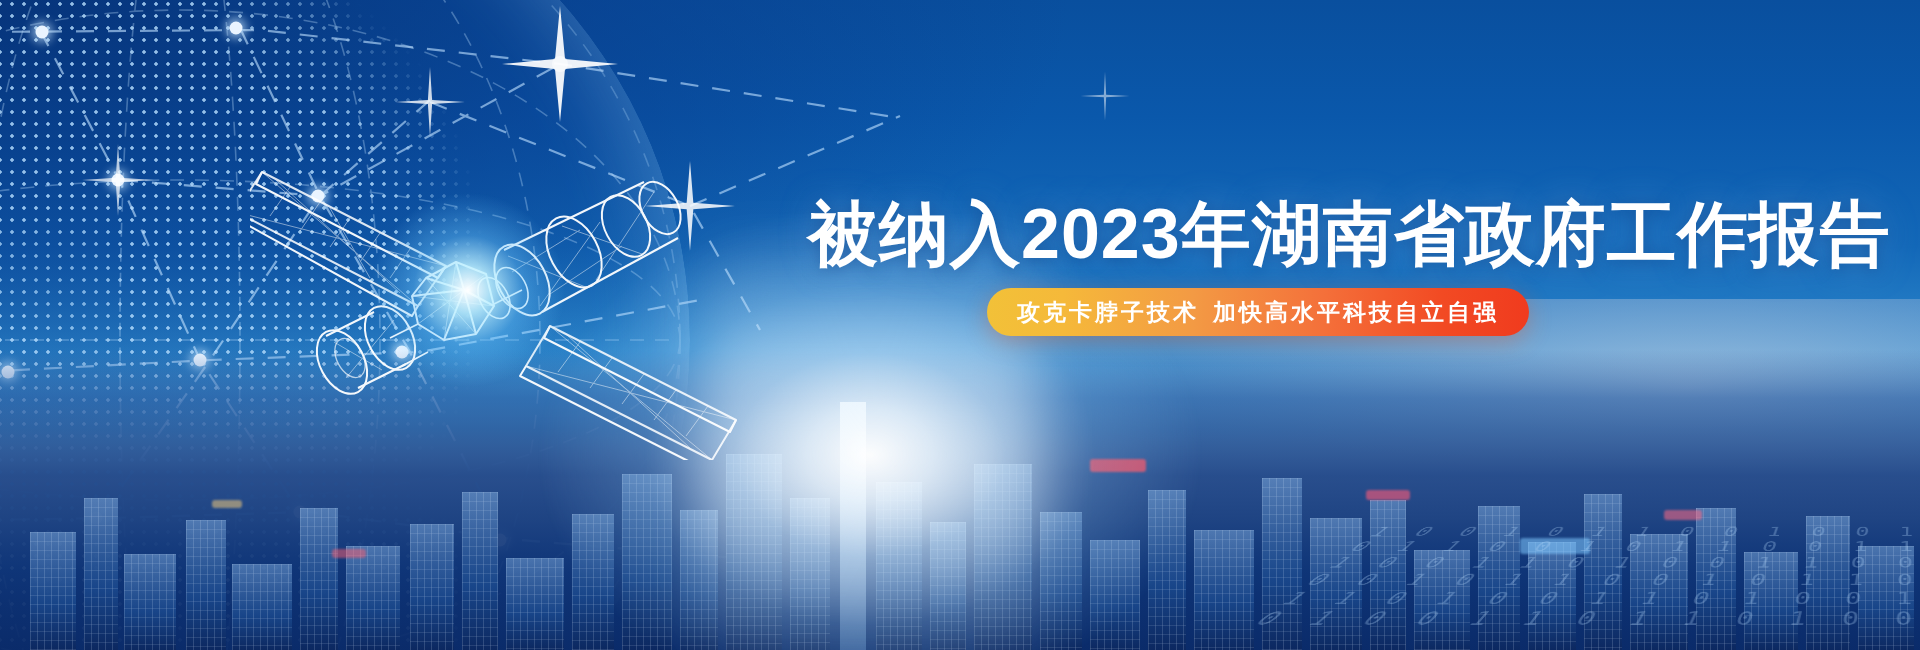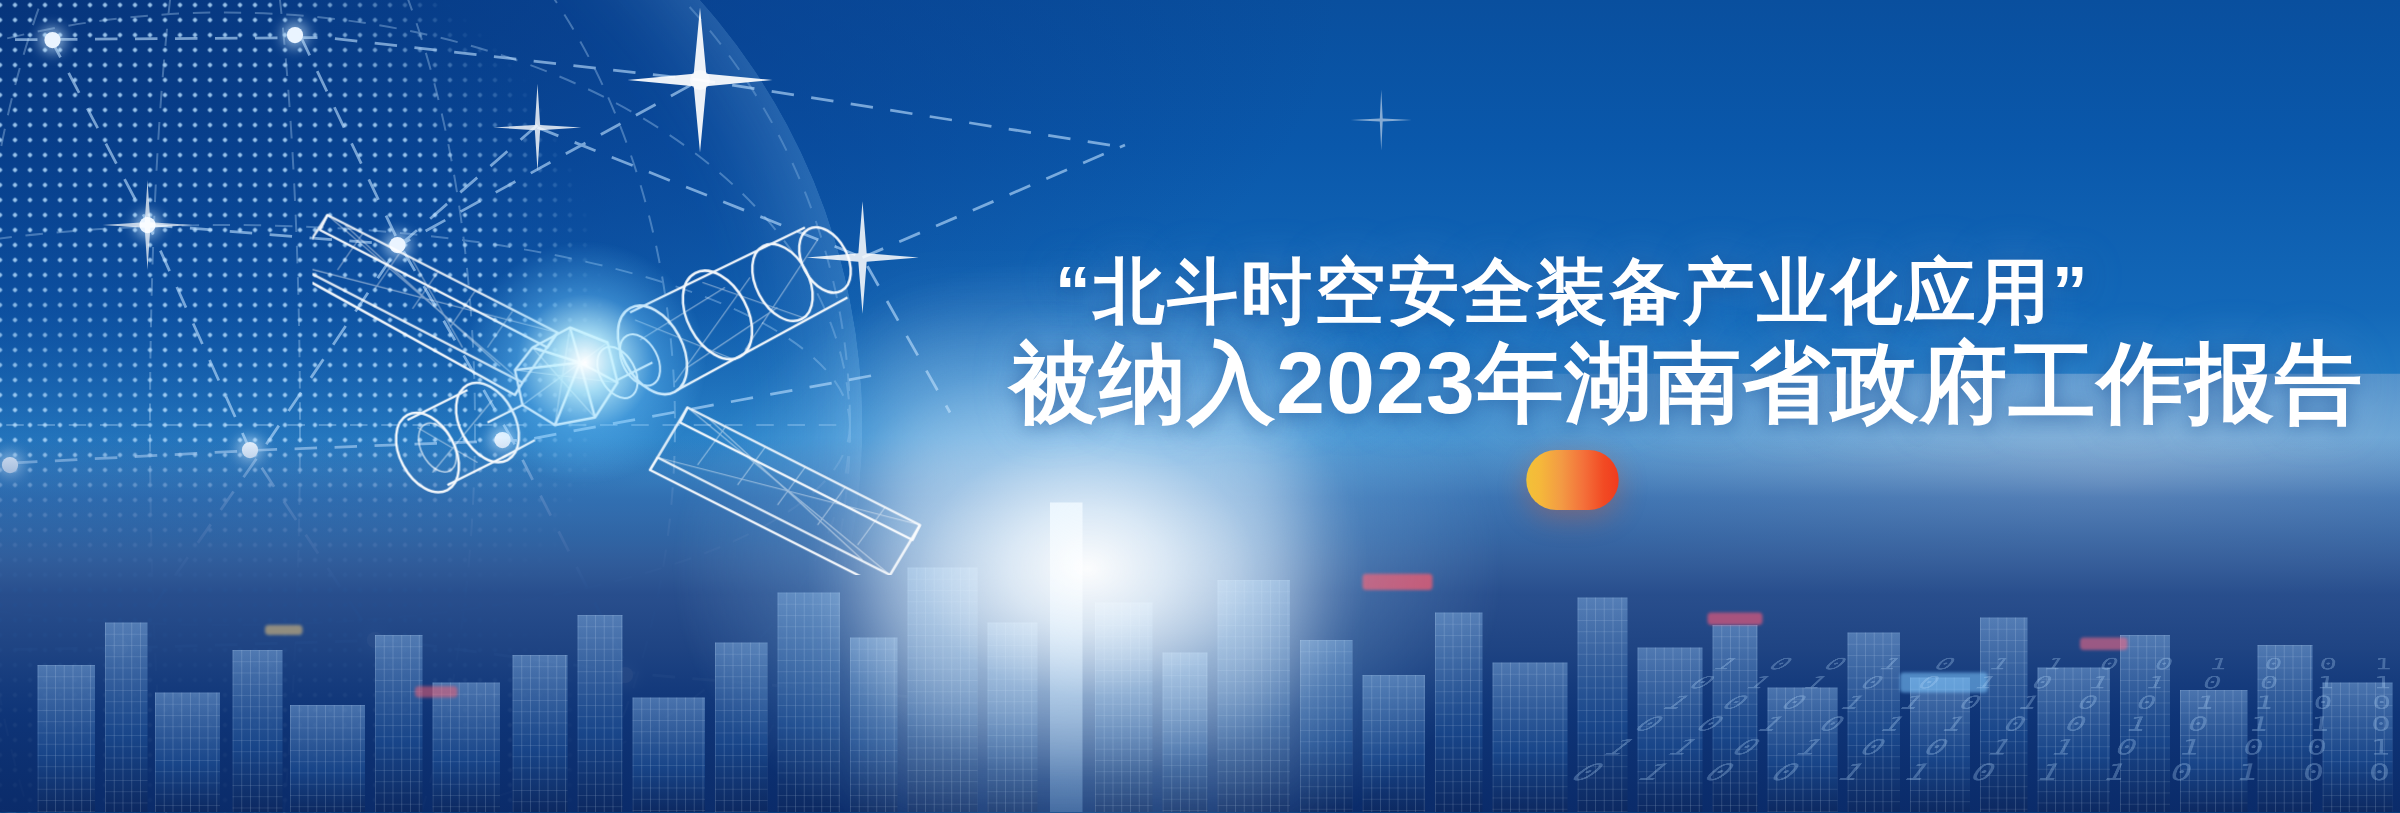--- a/index.html
+++ b/index.html
@@ -418,20 +418,21 @@
         <g stroke-width="1.6">
           <ellipse cx="244" cy="168" rx="14" ry="22" transform="rotate(-28 244 168)"></ellipse>
           <ellipse cx="262" cy="158" rx="14" ry="22" transform="rotate(-28 262 158)"></ellipse>
         </g>
       </g>
     </svg>
     <div class="sat-core-glow"></div>
   </div>
 
   <div class="copy">
-    <div class="headline l1">“北斗时空安全装备产业化应用”</div>
     <div class="headline l2">被纳入2023年湖南省政府工作报告</div>
     <div class="pill">
+      <span>攻克卡脖子技术</span>
       <span class="gap"></span>
+      <span>加快高水平科技自立自强</span>
     </div>
   </div>
 
 </div>
 
 </body></html>

